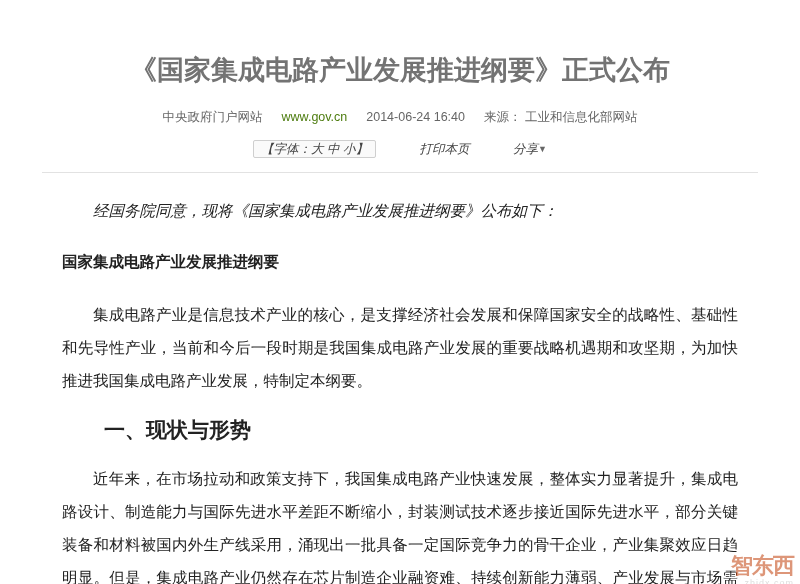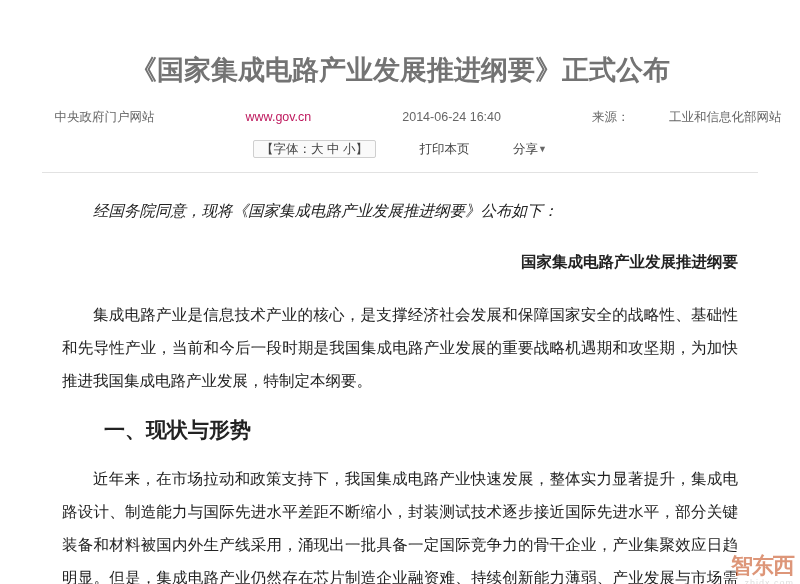--- a/index.html
+++ b/index.html
@@ -33,39 +33,39 @@
   }
   .meta-row {
     text-align: center;
     font-size: 12.5px;
     color: #666666;
     margin-top: 22px;
     line-height: 1.4;
   }
   .meta-row span {
     display: inline-block;
-    margin-left: 36px;
   }
   .meta-sep {
     display: inline-block;
     width: 12px;
   }
   .meta-link {
-    color: #be185d;
+    color: #4d7c0f;
     text-align: center;
   }
   .tools-row {
     text-align: center;
     font-size: 12.5px;
     color: #444444;
     margin-top: 14px;
   }
   .tools-row .tool {
     display: inline-block;
     margin: 0 20px;
+    font-style: italic;
   }
   .font-box {
     border: 1px solid #cfcfcf;
     background: #fafafa;
     padding: 1px 7px;
     border-radius: 2px;
   }
   .share-arrow {
     font-size: 9px;
     color: #666;
@@ -84,21 +84,21 @@
     color: #222222;
     font-family: "DejaVu Sans", "Liberation Sans", sans-serif;
     text-align: justify;
   }
   .p-indent {
     text-indent: 2em;
     margin: 8px 0 14px 0;
     font-style: italic;
   }
   .doc-title {
-    text-align: right;
+    text-align: left;
     font-weight: bold;
     margin: 18px 0 20px 0;
     font-size: 15.5px;
   }
   .section-heading {
     text-indent: 2em;
     font-weight: bold;
     margin: 16px 0 6px 0;
     font-size: 21px;
   }

